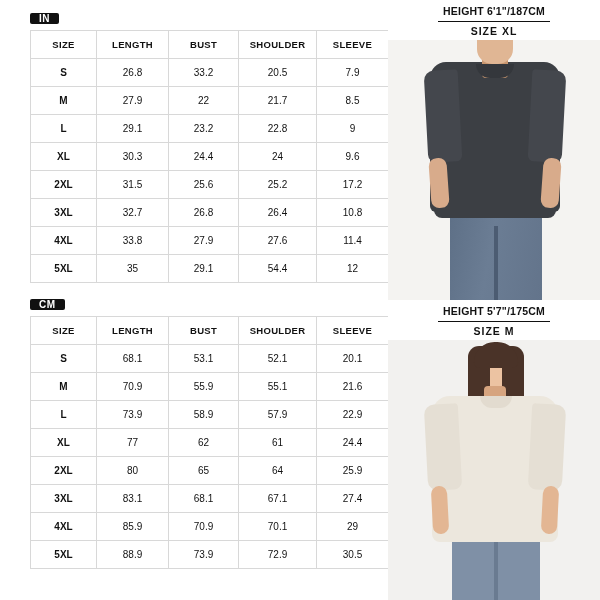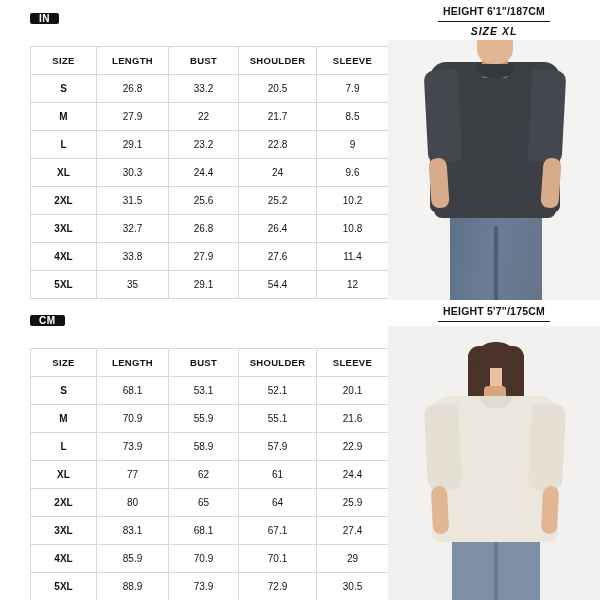--- a/index.html
+++ b/index.html
@@ -35,21 +35,21 @@
   
   .unit-badge {
     display: inline-block;
     background: #111111;
     color: #ffffff;
     font-size: 10px;
     font-weight: bold;
     letter-spacing: 0.5px;
     padding: 0 9px;
     border-radius: 2px;
-    margin-bottom: 22px;
+    margin-bottom: 6px;
   }
 
   
   table.size-table {
     border-collapse: collapse;
     width: 338px;
     table-layout: fixed;
     background: #ffffff;
   }
   table.size-table th,
@@ -111,21 +111,20 @@
     height: 1px;
     background: #111111;
     margin: 2px auto 2px auto;
   }
   .model-specs .spec-size {
     font-size: 10.5px;
     font-weight: bold;
     letter-spacing: 1px;
     line-height: 14px;
     color: #111111;
-    font-style: italic;
   }
 
   
   .photo {
     position: absolute;
     left: 0;
     top: 0;
     width: 212px;
     height: 300px;
   }
@@ -436,21 +435,21 @@
             <td>30.3</td>
             <td>24.4</td>
             <td>24</td>
             <td>9.6</td>
           </tr>
           <tr>
             <td class="sz">2XL</td>
             <td>31.5</td>
             <td>25.6</td>
             <td>25.2</td>
-            <td>10.2</td>
+            <td>17.2</td>
           </tr>
           <tr>
             <td class="sz">3XL</td>
             <td>32.7</td>
             <td>26.8</td>
             <td>26.4</td>
             <td>10.8</td>
           </tr>
           <tr>
             <td class="sz">4XL</td>
@@ -589,17 +588,18 @@
         <div class="f2-shirt"></div>
         <div class="f2-collar"></div>
         <div class="f2-sleeve-l"></div>
         <div class="f2-sleeve-r"></div>
         <div class="f2-arm-l"></div>
         <div class="f2-arm-r"></div>
       </div>
       <div class="model-specs">
         <div class="spec-line">HEIGHT  5'7"/175CM</div>
         <div class="spec-sep"></div>
+        <div class="spec-size">SIZE  M</div>
       </div>
     </div>
 
   </div>
 </div>
 
 </body></html>

